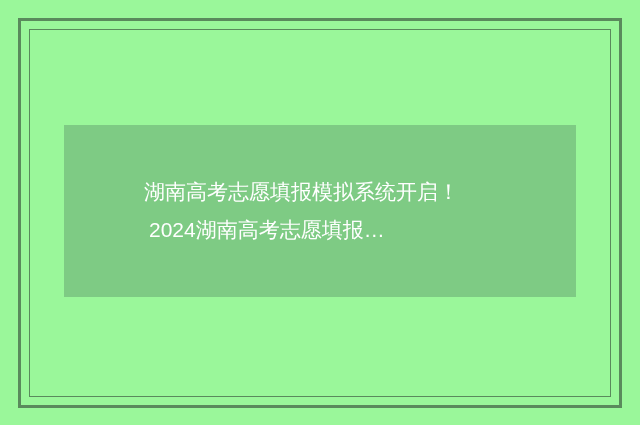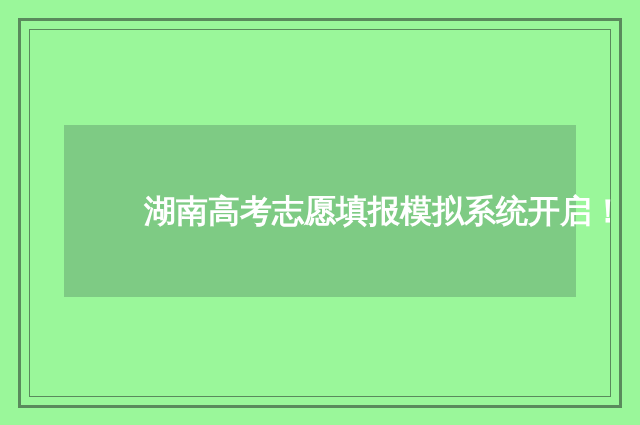--- a/index.html
+++ b/index.html
@@ -63,38 +63,39 @@
     display: flex;
     flex-direction: column;
     align-items: flex-start;
     justify-content: center;
     padding-left: 80px;
     box-sizing: border-box;
   }
 
   .headline-line {
     color: #ffffff;
-    font-size: 32px;
-    font-weight: bold;
+    font-size: 21px;
+    font-weight: normal;
     line-height: 38px;
     letter-spacing: 0px;
     white-space: nowrap;
   }
 
   .headline-line-2 {
     padding-left: 5px;
   }
 </style>
 </head>
 <body>
 
 <div id="poster">
 
   <div id="frame-outer"></div>
   <div id="frame-inner"></div>
 
   <div id="banner-band">
     <div id="headline-block">
       <div class="headline-line headline-line-1">湖南高考志愿填报模拟系统开启！</div>
+      <div class="headline-line headline-line-2">2024湖南高考志愿填报…</div>
     </div>
   </div>
 
 </div>
 
 </body></html>

